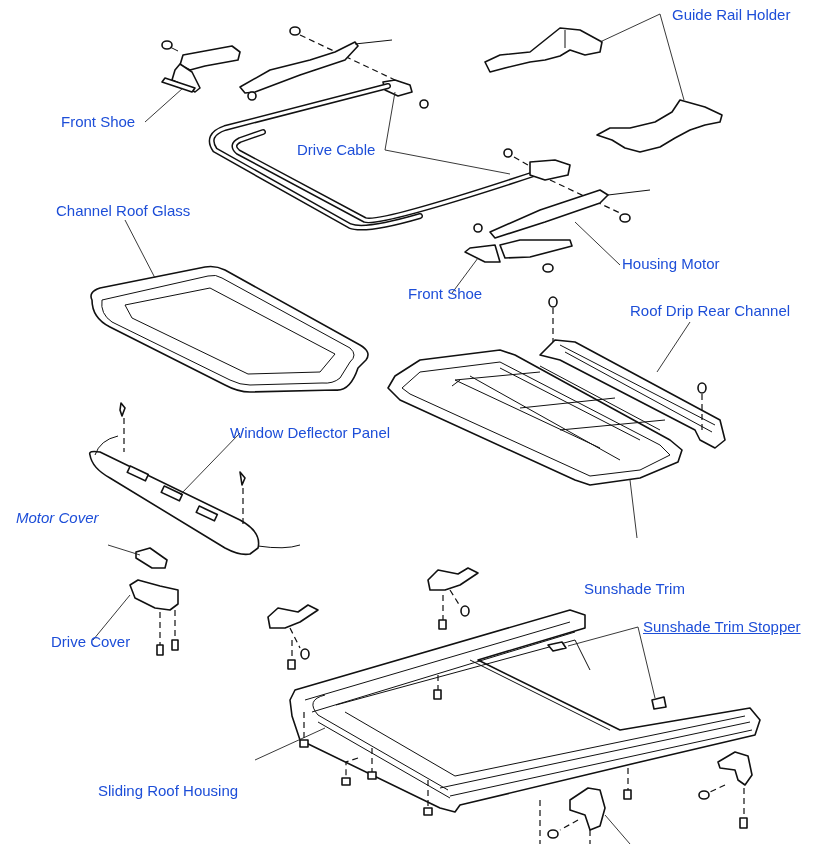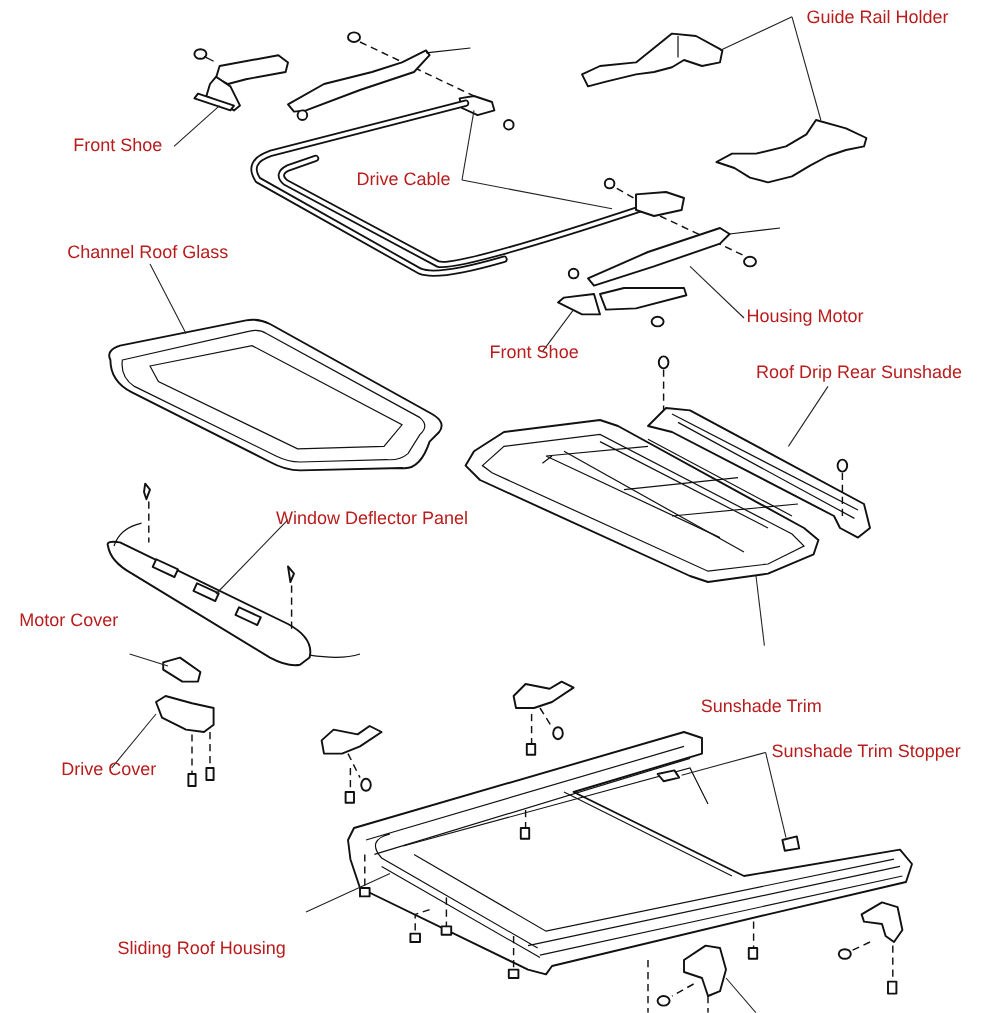--- a/index.html
+++ b/index.html
@@ -1,18 +1,18 @@
 <!DOCTYPE html>
 <html><head>
 <meta charset="utf-8">
 <style>
   html, body { margin: 0; padding: 0; background: #ffffff; }
   body { width: 826px; height: 844px; overflow: hidden; position: relative; font-family: "Liberation Sans", sans-serif; }
   #diagram { position: absolute; left: 0; top: 0; width: 826px; height: 844px; }
-  .lbl { position: absolute; font-family: "Liberation Sans", sans-serif; font-size: 15px; color: #b91c1c; white-space: nowrap; line-height: 16px; }
+  .lbl { position: absolute; font-family: "Liberation Sans", sans-serif; font-size: 15px; color: #1d4ed8; white-space: nowrap; line-height: 16px; }
   svg .part { fill: #ffffff; stroke: #111; stroke-width: 1.6; stroke-linejoin: round; }
   svg .thin { fill: none; stroke: #111; stroke-width: 1; }
   svg .leader { fill: none; stroke: #222; stroke-width: 0.9; }
   svg .dash { fill: none; stroke: #111; stroke-width: 1.2; stroke-dasharray: 6 4; }
   svg .cable { fill: none; stroke: #111; stroke-width: 6; stroke-linecap: round; stroke-linejoin: round; }
   svg .cable-in { fill: none; stroke: #fff; stroke-width: 3; stroke-linecap: round; stroke-linejoin: round; }
 </style>
 </head>
 <body>
 
@@ -188,19 +188,19 @@
     <path class="leader" d="M605 815 L630 844"></path>
   </g>
 </svg>
 
 <div class="lbl" style="left:672px;top:7px;">Guide Rail Holder</div>
 <div class="lbl" style="left:61px;top:114px;">Front Shoe</div>
 <div class="lbl" style="left:297px;top:142px;text-align:center;">Drive Cable</div>
 <div class="lbl" style="left:56px;top:203px;">Channel Roof Glass</div>
 <div class="lbl" style="left:622px;top:256px;">Housing Motor</div>
 <div class="lbl" style="left:408px;top:286px;">Front Shoe</div>
-<div class="lbl" style="left:630px;top:303px;">Roof Drip Rear Sunshade</div>
+<div class="lbl" style="left:630px;top:303px;">Roof Drip Rear Channel</div>
 <div class="lbl" style="left:230px;top:425px;">Window Deflector Panel</div>
-<div class="lbl" style="left:16px;top:510px;">Motor Cover</div>
+<div class="lbl" style="left:16px;top:510px;font-style:italic;">Motor Cover</div>
 <div class="lbl" style="left:584px;top:533px;margin-top:48px;">Sunshade Trim</div>
 <div class="lbl" style="left:51px;top:634px;">Drive Cover</div>
-<div class="lbl" style="left:643px;top:619px;">Sunshade Trim Stopper</div>
+<div class="lbl" style="left:643px;top:619px;text-decoration:underline;">Sunshade Trim Stopper</div>
 <div class="lbl" style="left:98px;top:783px;">Sliding Roof Housing</div>
 
 </body></html>

